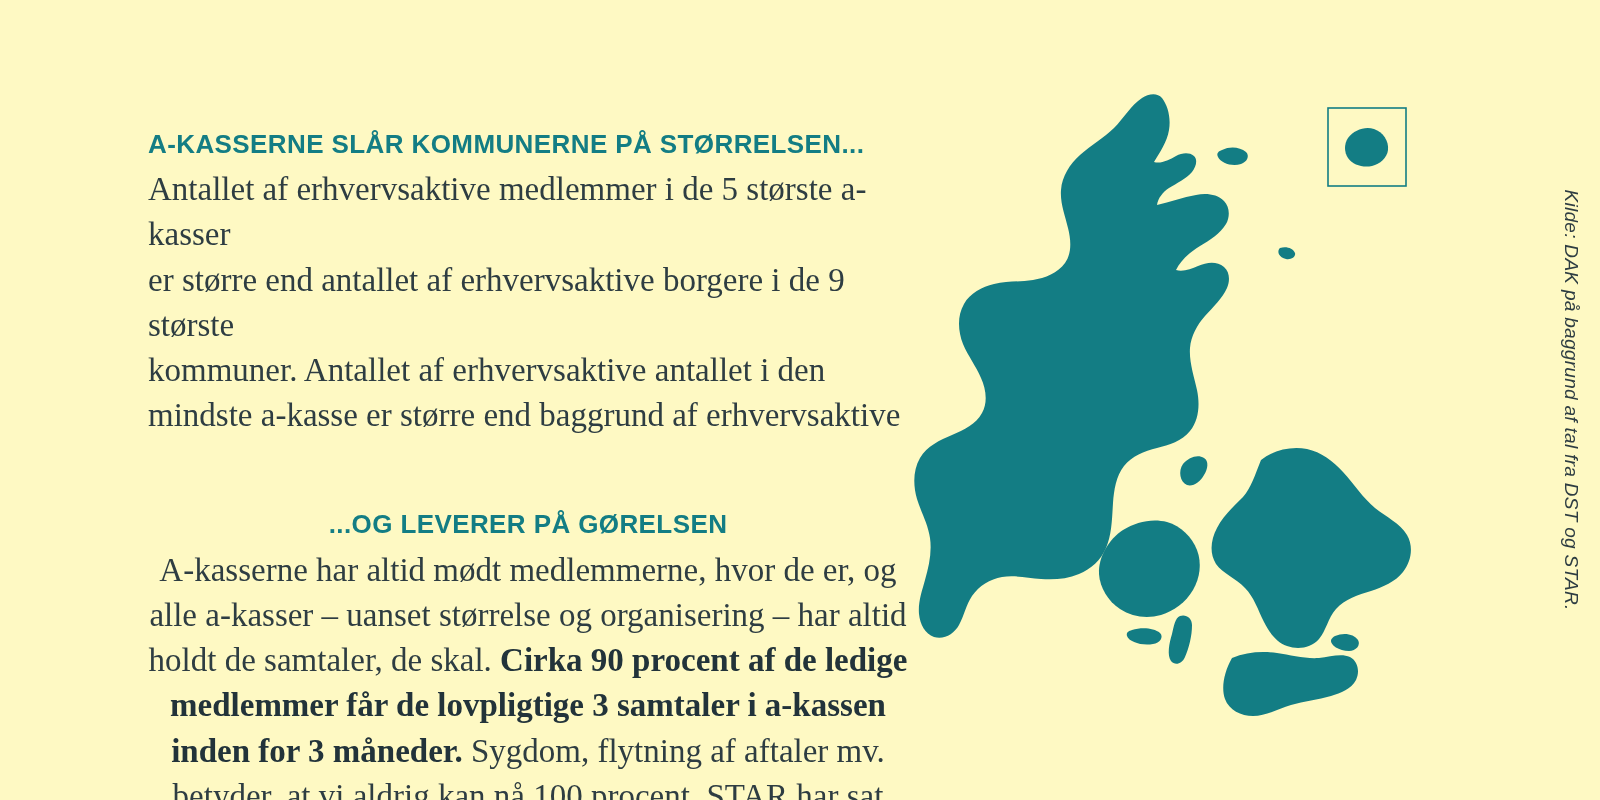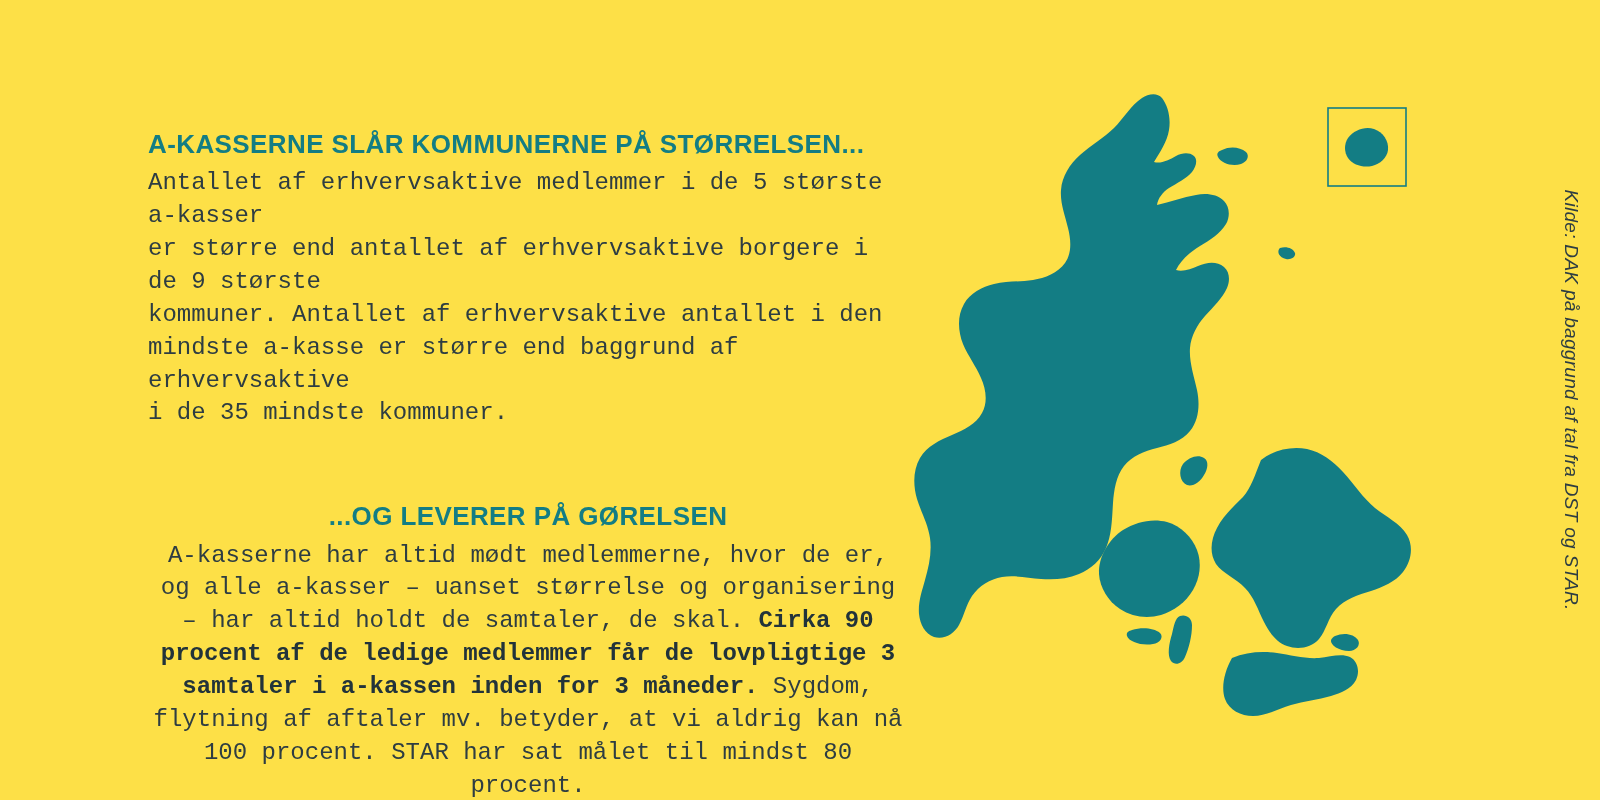--- a/index.html
+++ b/index.html
@@ -10,21 +10,21 @@
     width: 1600px;
     height: 800px;
     background: #bcd6d8;
     font-family: "Liberation Sans", sans-serif;
     overflow: hidden;
     position: relative;
   }
   .infographic {
     position: absolute;
     inset: 0;
-    background: #fde047;
+    background: #fef9c3;
   }
   
   .text-column {
     position: absolute;
     left: 148px;
     top: 128px;
     width: 760px;
   }
   .block {
     margin-bottom: 36px;
@@ -35,24 +35,24 @@
     font-size: 26px;
     font-weight: bold;
     letter-spacing: 0.4px;
     margin: 0 0 6px 0;
     line-height: 1.28;
     text-transform: uppercase;
     font-family: "Liberation Sans", sans-serif;
   }
   .block-body {
     color: #2e3d42;
-    font-size: 24px;
+    font-size: 33px;
     line-height: 1.37;
     margin: 0;
-    font-family: Liberation Mono, monospace;
+    font-family: Liberation Serif, serif;
     font-weight: 400;
   }
   .block-body .strong {
     font-weight: bold;
     color: #22333a;
   }
   .spacer-2 { height: 34px; }
 
   
   .map-area {
@@ -96,21 +96,20 @@
 
   <div class="text-column">
 
     <div class="block">
       <h2 class="block-heading">A-KASSERNE SLÅR KOMMUNERNE PÅ STØRRELSEN...</h2>
       <p class="block-body">
         <span>Antallet af erhvervsaktive medlemmer i de 5 største a-kasser</span><br>
         <span>er større end antallet af erhvervsaktive borgere i de 9 største</span><br>
         <span>kommuner. Antallet af erhvervsaktive antallet i den</span><br>
         <span>mindste a-kasse er større end baggrund af erhvervsaktive</span><br>
-        <span>i de 35 mindste kommuner.</span>
       </p>
     </div>
 
     <div class="spacer-2"></div>
 
     <div class="block">
       <h2 class="block-heading">...OG LEVERER PÅ GØRELSEN</h2>
       <p class="block-body">
         <span>A-kasserne har altid mødt medlemmerne, hvor de er, og alle a-kasser – uanset størrelse og organisering – har altid holdt de samtaler, de skal. </span><span class="strong">Cirka 90 procent af de ledige medlemmer får de lovpligtige 3 samtaler i a-kassen inden for 3 måneder.</span><span> Sygdom, flytning af aftaler mv. betyder, at vi aldrig kan nå 100 procent. STAR har sat målet til mindst 80 procent.</span>
       </p>

